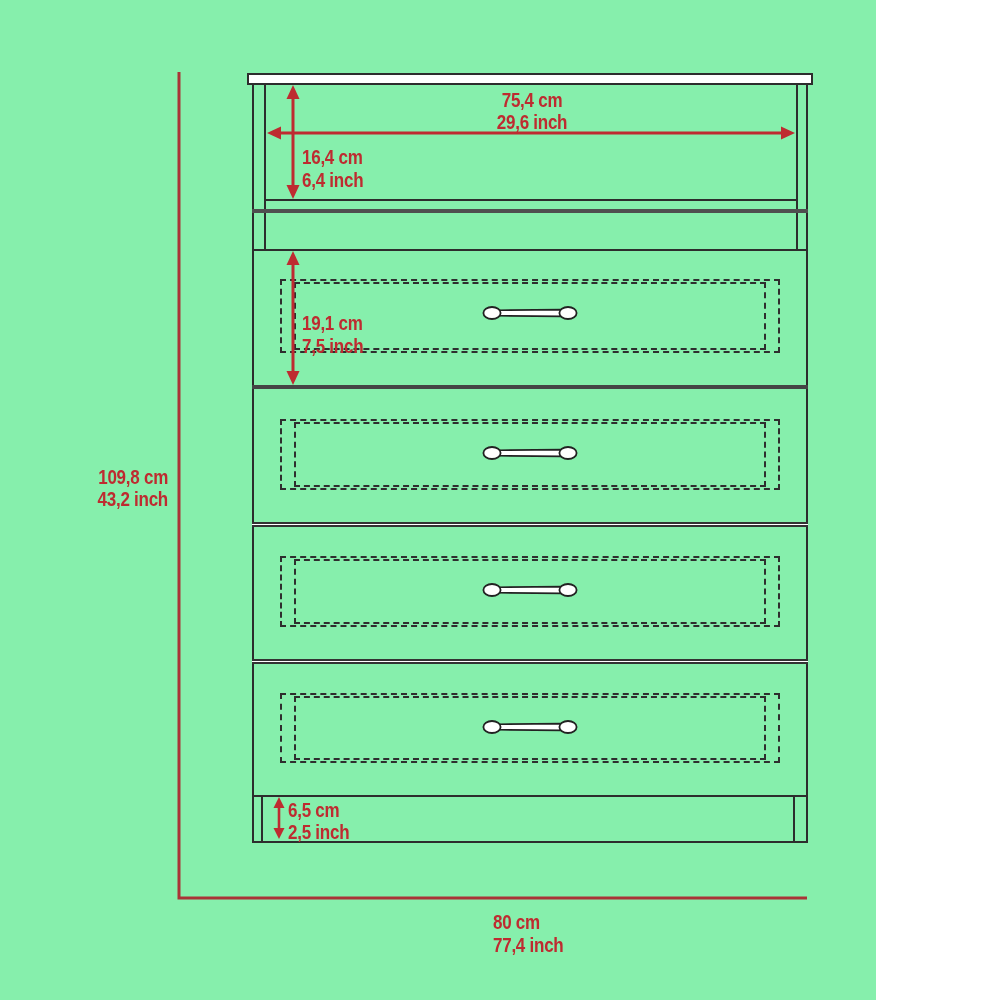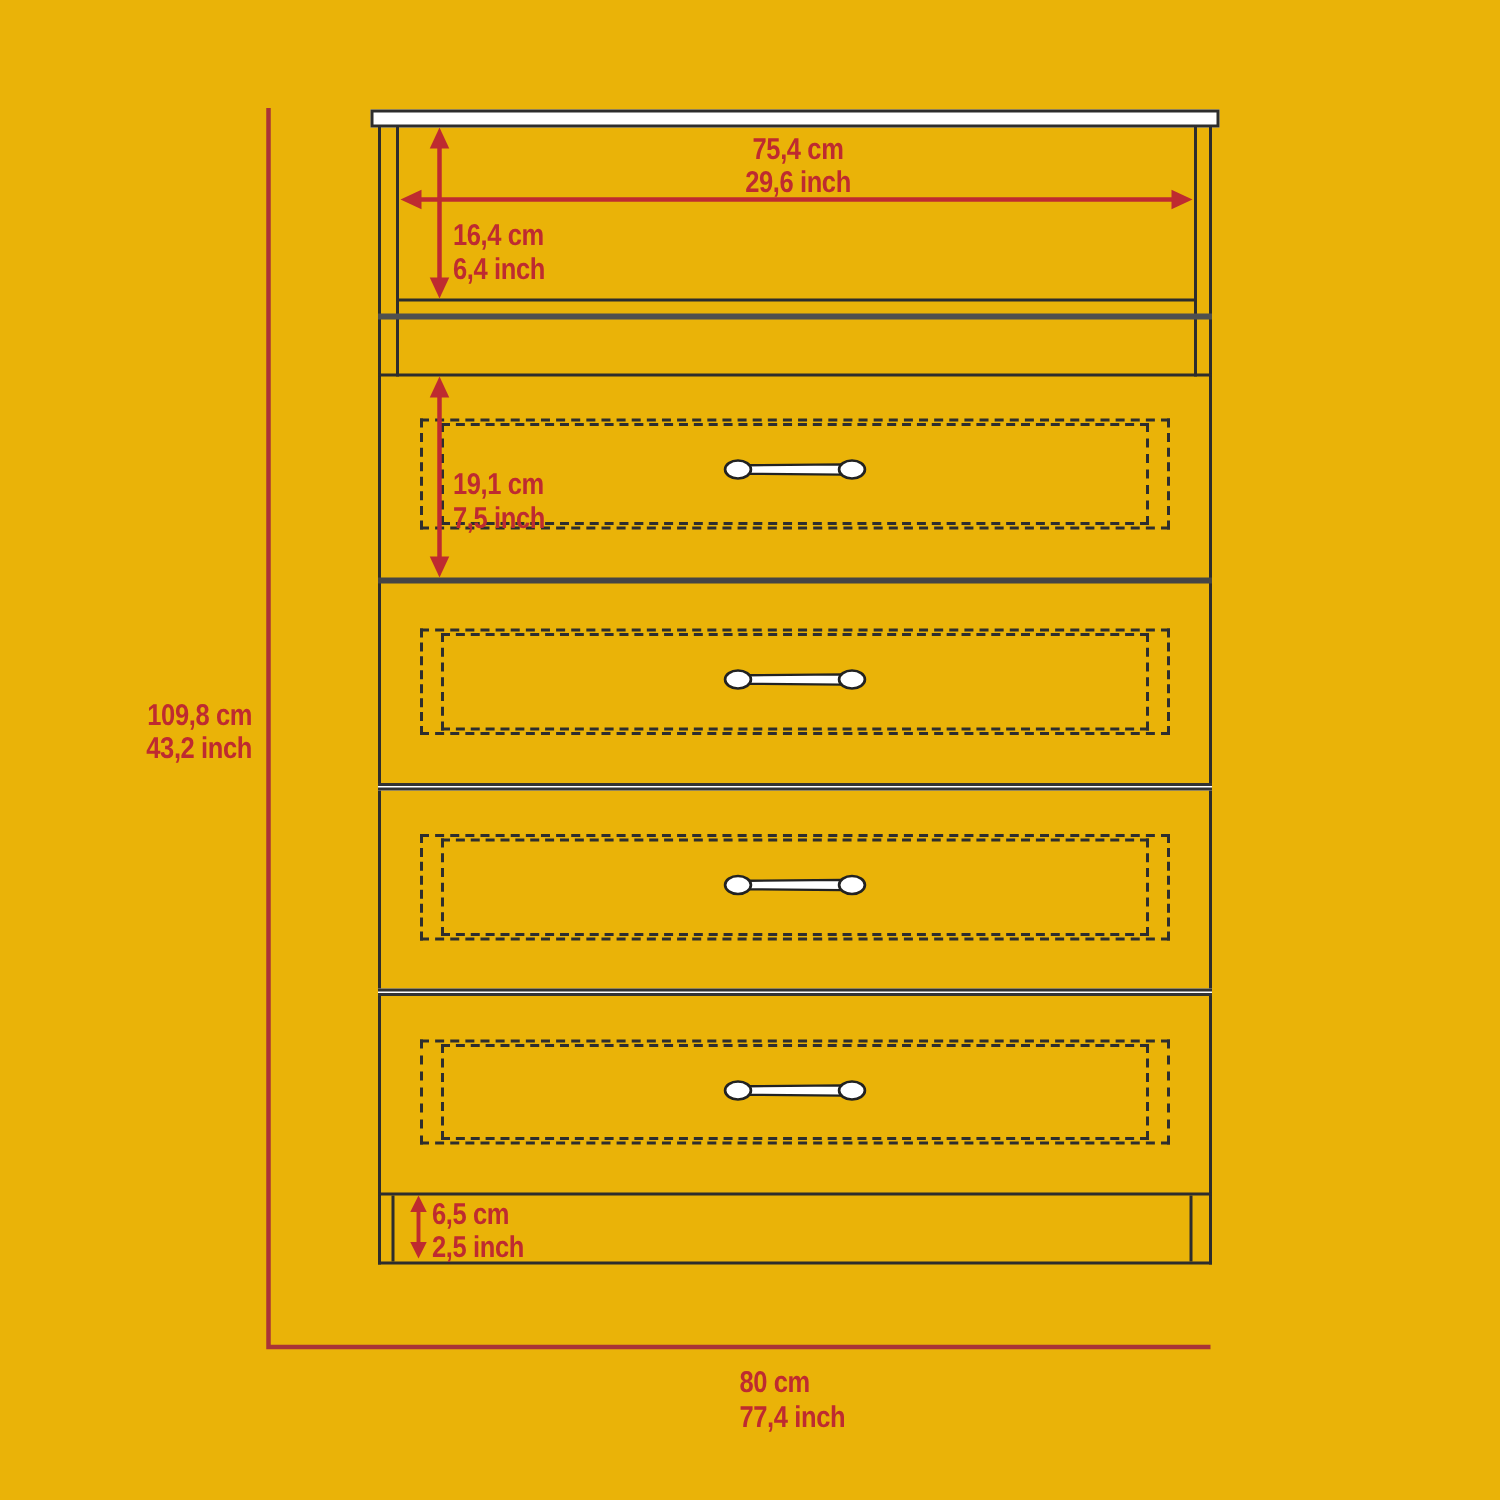--- a/index.html
+++ b/index.html
@@ -1,17 +1,17 @@
 <!DOCTYPE html>
 <html><head>
 <meta charset="utf-8">
 <style>
   html,body{margin:0;padding:0;background:#ffffff;}
   .stage{
-    position:relative;width:1000px;height:1000px;background:#eab308;overflow:hidden;
+    position:relative;width:876px;height:1000px;background:#86efac;overflow:hidden;
     font-family:"Liberation Sans",sans-serif;
   }
   .stage *{box-sizing:border-box;}
   
   .ln{position:absolute;background:#2d2d2d;}
   .box{position:absolute;background:#ffffff;border:2px solid #2d2d2d;}
   .shelf-band{position:absolute;background:#4f4f4f;}
   .divider-solid{position:absolute;background:#454545;}
   .divider-double{position:absolute;background:#ffffff;border-top:2px solid #333333;border-bottom:2px solid #333333;}
   .drawer{position:absolute;background:transparent;}

